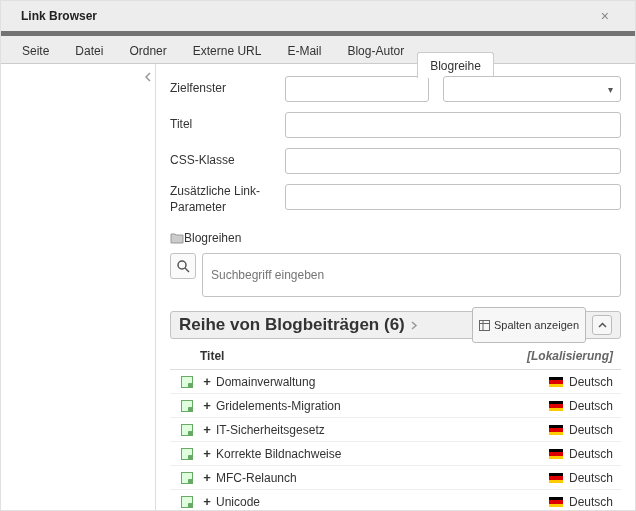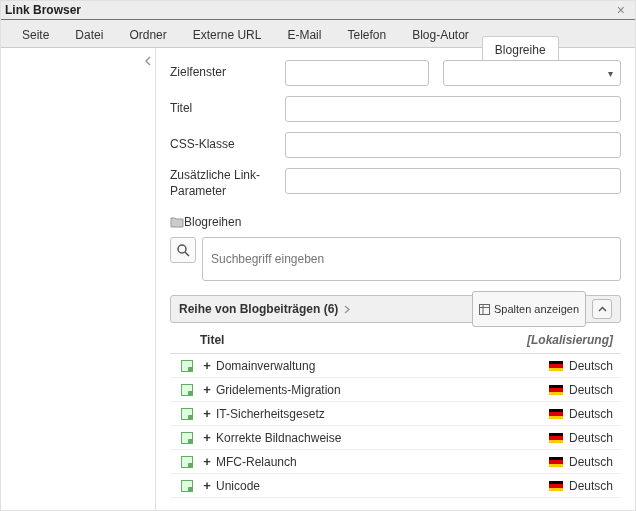--- a/index.html
+++ b/index.html
@@ -1,18 +1,18 @@
 <!DOCTYPE html>
 <html><head>
 <meta charset="utf-8">
 <style>
 * { box-sizing: border-box; margin: 0; padding: 0; }
 body { font-family: "Segoe UI", Arial, sans-serif; font-size: 12px; color: #333; background: #fff; width: 636px; height: 511px; overflow: hidden; }
 .window { width: 636px; height: 511px; display: flex; flex-direction: column; border: 1px solid #e0e0e0; }
-.titlebar { height: 19px; background: #ededed; display: flex; align-items: center; padding: 0 4px; border-bottom: 1px solid #737373; }
+.titlebar { height: 35px; background: #ededed; display: flex; align-items: center; padding: 0 20px; border-bottom: 5px solid #737373; }
 .titlebar .title { font-weight: 600; font-size: 12px; color: #222; }
 .titlebar .close { margin-left: auto; color: #888; font-size: 14px; cursor: pointer; padding: 2px 6px; }
 .tabs { height: 28px; background: #ededed; display: flex; align-items: flex-end; padding: 0 8px; border-bottom: 1px solid #ccc; }
 .tab { padding: 6px 12px 5px; font-size: 12px; color: #333; cursor: pointer; border: 1px solid transparent; border-bottom: none; }
 .tab.active { background: #fff; border-color: #ccc; border-radius: 3px 3px 0 0; position: relative; top: 15px; }
 .body { flex: 1; display: flex; overflow: hidden; background: #fff; }
 .sidebar { width: 155px; background: #fff; border-right: 1px solid #ddd; position: relative; }
 .collapse-btn { position: absolute; right: 3px; top: 8px; color: #aaa; font-size: 11px; cursor: pointer; }
 .main { flex: 1; padding: 12px 14px 12px 14px; overflow-y: auto; }
 .form-row { display: flex; align-items: center; margin-bottom: 10px; }
@@ -24,21 +24,21 @@
 .text-input.short { width: 144px; }
 .select-wrap { flex: 1; position: relative; }
 .select { width: 100%; height: 26px; border: 1px solid #c2c2c2; border-radius: 3px; background: #fff; padding: 2px 24px 2px 6px; font-size: 12px; appearance: none; }
 .select-arrow { position: absolute; right: 8px; top: 50%; transform: translateY(-50%); pointer-events: none; color: #555; font-size: 10px; }
 .section-heading { display: flex; align-items: center; margin-top: 16px; margin-bottom: 8px; font-size: 12px; color: #333; }
 .folder-icon { color: #888; }
 .search-row { display: flex; gap: 6px; margin-bottom: 14px; }
 .search-btn { width: 26px; height: 26px; border: 1px solid #c2c2c2; border-radius: 3px; background: #fafafa; display: flex; align-items: center; justify-content: center; cursor: pointer; }
 .search-input { flex: 1; height: 44px; border: 1px solid #c2c2c2; border-radius: 3px; padding: 2px 8px; font-size: 12px; }
 .section-bar { border: 1px solid #c2c2c2; border-radius: 3px; background: #f0f0f0; height: 28px; display: flex; align-items: center; padding: 0 8px; margin-bottom: 4px; }
-.section-bar .label { font-weight: 600; font-size: 12px; color: #333; }
+.section-bar .label { font-weight: 600; font-size: 17px; color: #333; }
 .section-bar .chev { color: #999; margin-left: 6px; font-size: 11px; }
 .section-bar .spacer { flex: 1; }
 .cols-btn { height: 36px; border: 1px solid #bbb; border-radius: 3px; background: #f7f7f7; font-size: 11px; padding: 5px 6px; display: flex; align-items: center; gap: 4px; cursor: pointer; }
 .collapse-box { width: 20px; height: 20px; border: 1px solid #bbb; border-radius: 3px; background: #f7f7f7; margin-left: 6px; display: flex; align-items: center; justify-content: center; cursor: pointer; font-size: 10px; color: #555; }
 .table { border: 0px solid #c2c2c2; border-top: none; }
 .thead { display: flex; background: #fff; border-bottom: 1px solid #ddd; }
 .thead .th { padding: 6px 8px; font-size: 12px; font-weight: 600; }
 .th-icon { width: 22px; }
 .th-title { flex: 1; }
 .th-loc { color: #666; font-style: italic; font-weight: 400; text-align: right; padding-right: 10px; }
@@ -61,21 +61,20 @@
     <span class="title">Link Browser</span>
     <span class="close">×</span>
   </div>
 
   <div class="tabs">
     <div class="tab">Seite</div>
     <div class="tab">Datei</div>
     <div class="tab">Ordner</div>
     <div class="tab">Externe URL</div>
     <div class="tab">E-Mail</div>
-    <div class="tab">Telefon</div>
     <div class="tab">Blog-Autor</div>
     <div class="tab active">Blogreihe</div>
   </div>
 
   <div class="body">
     <div class="sidebar">
       <span class="collapse-btn">
         <svg width="8" height="10" viewBox="0 0 8 10">
             <path d="M6 1 L2 5 L6 9" fill="none" stroke="#999" stroke-width="1.5"></path>
           </svg>

